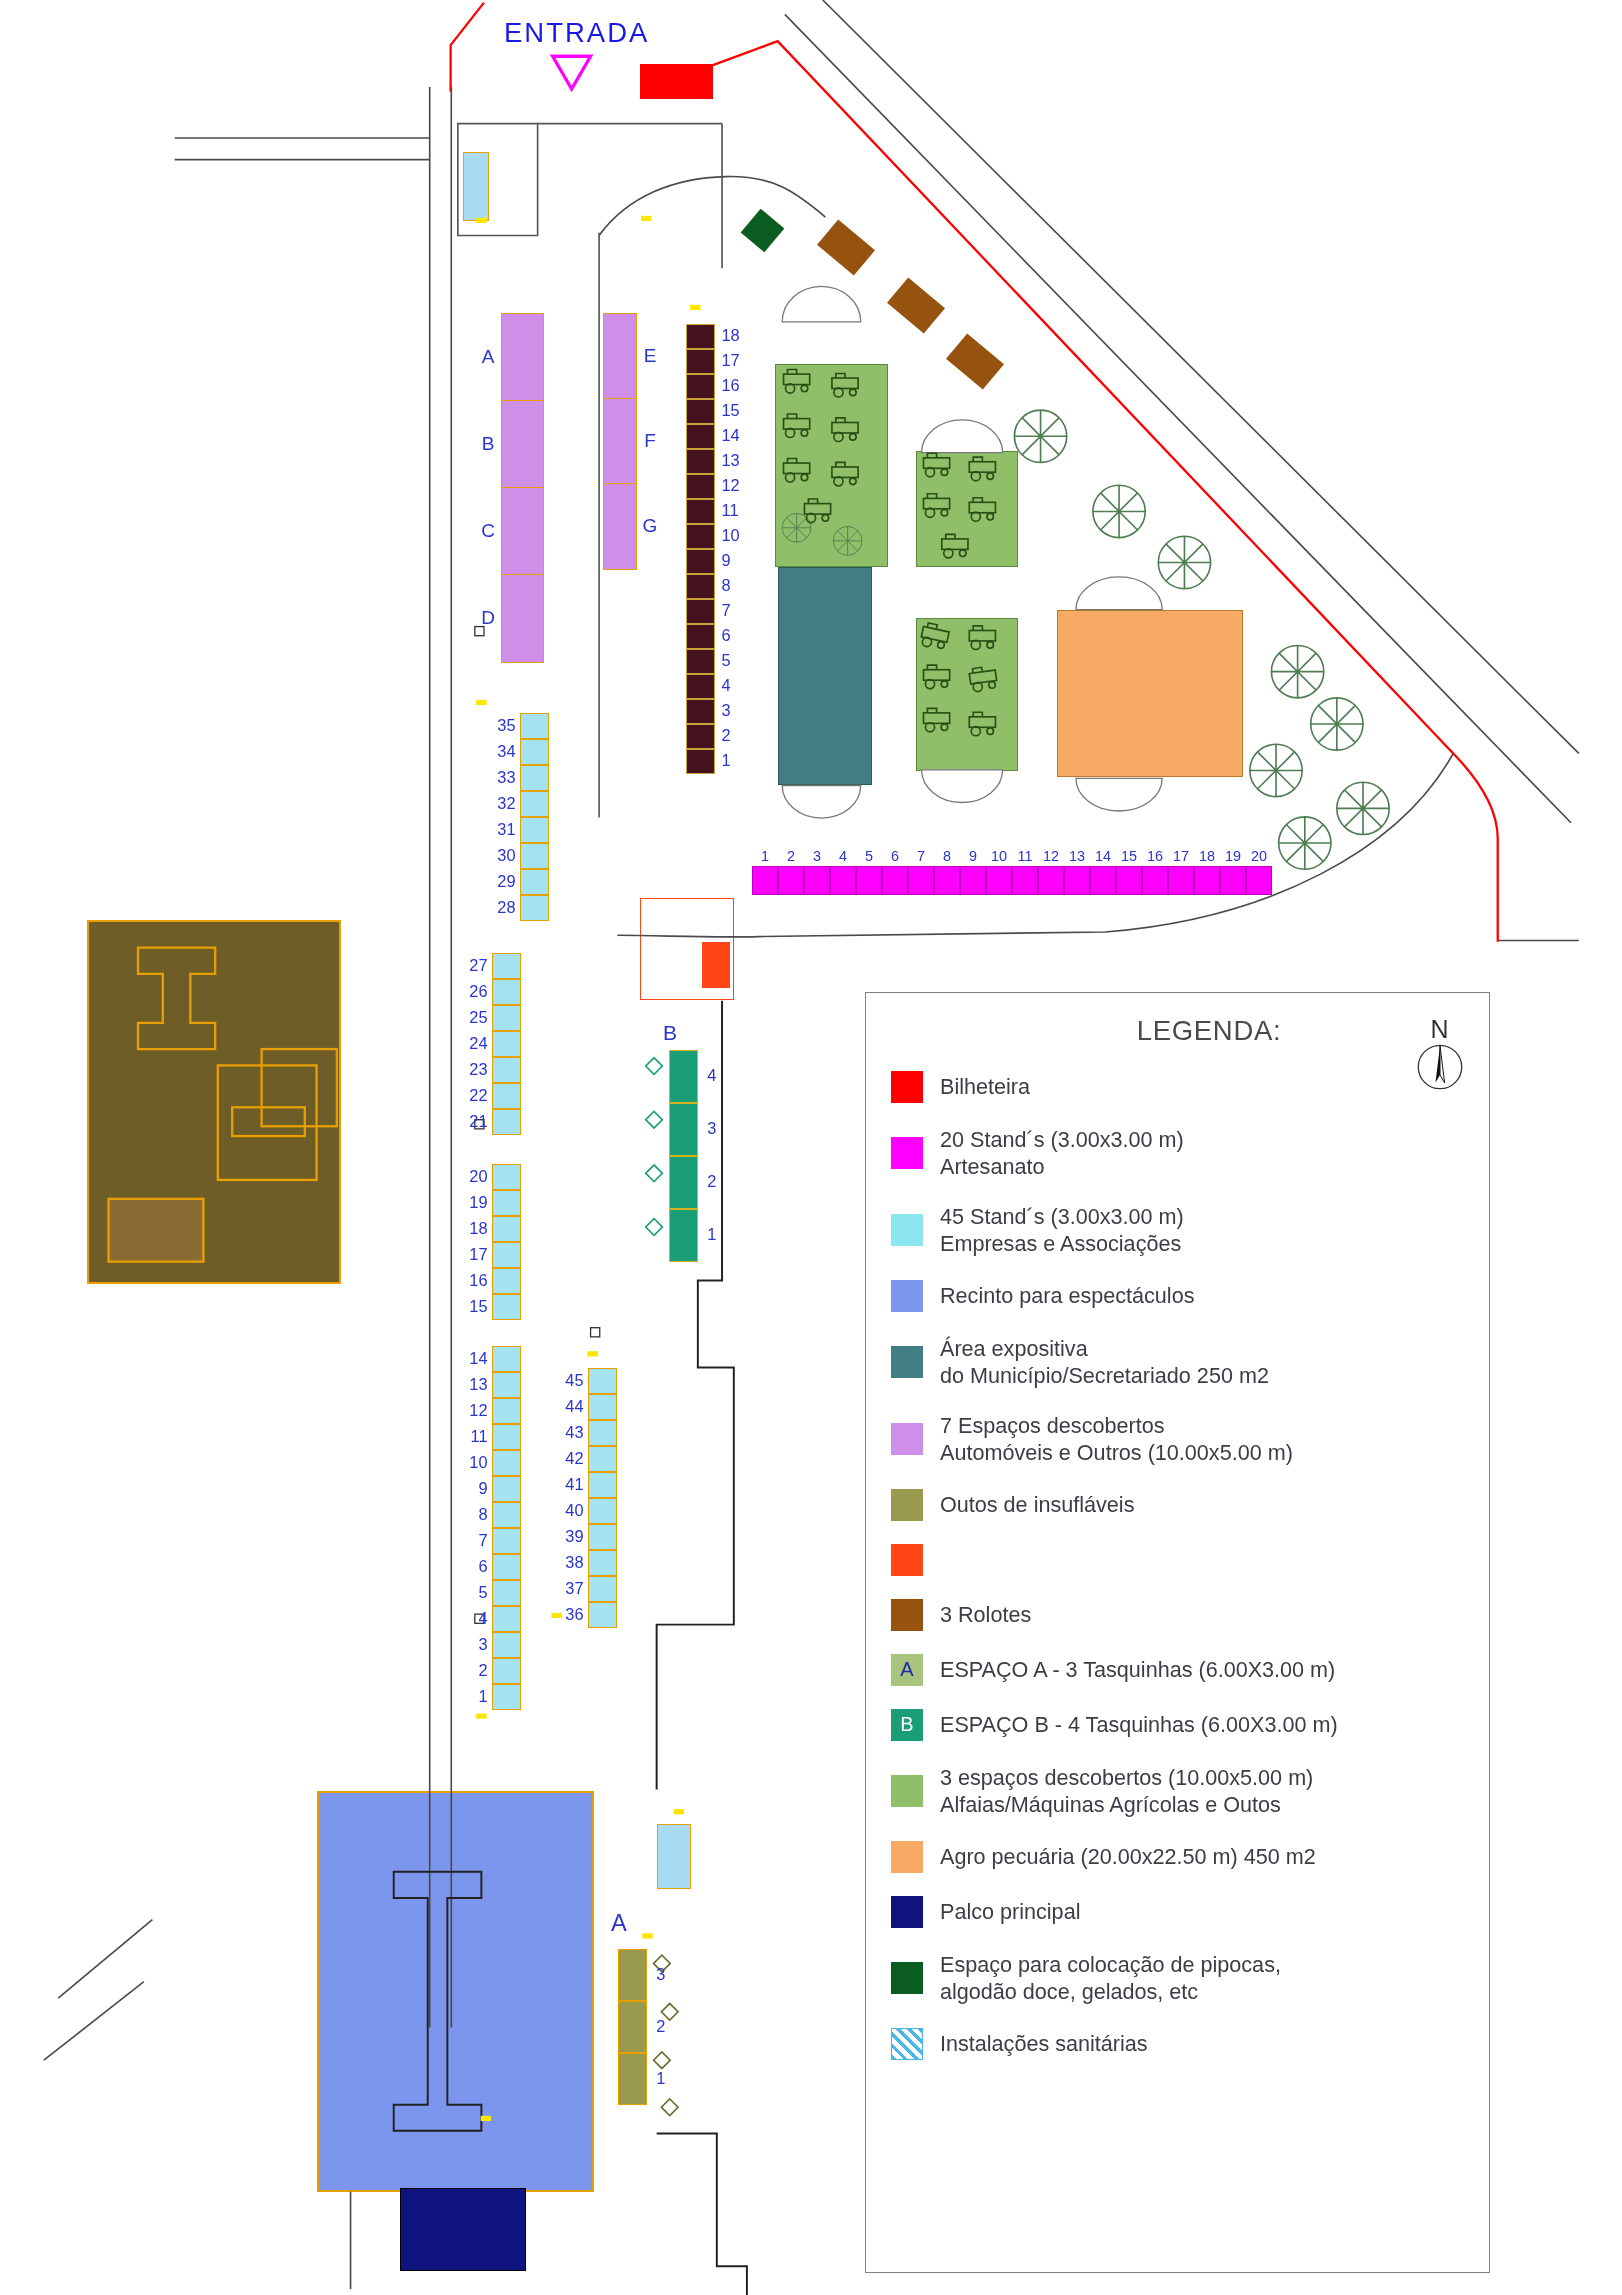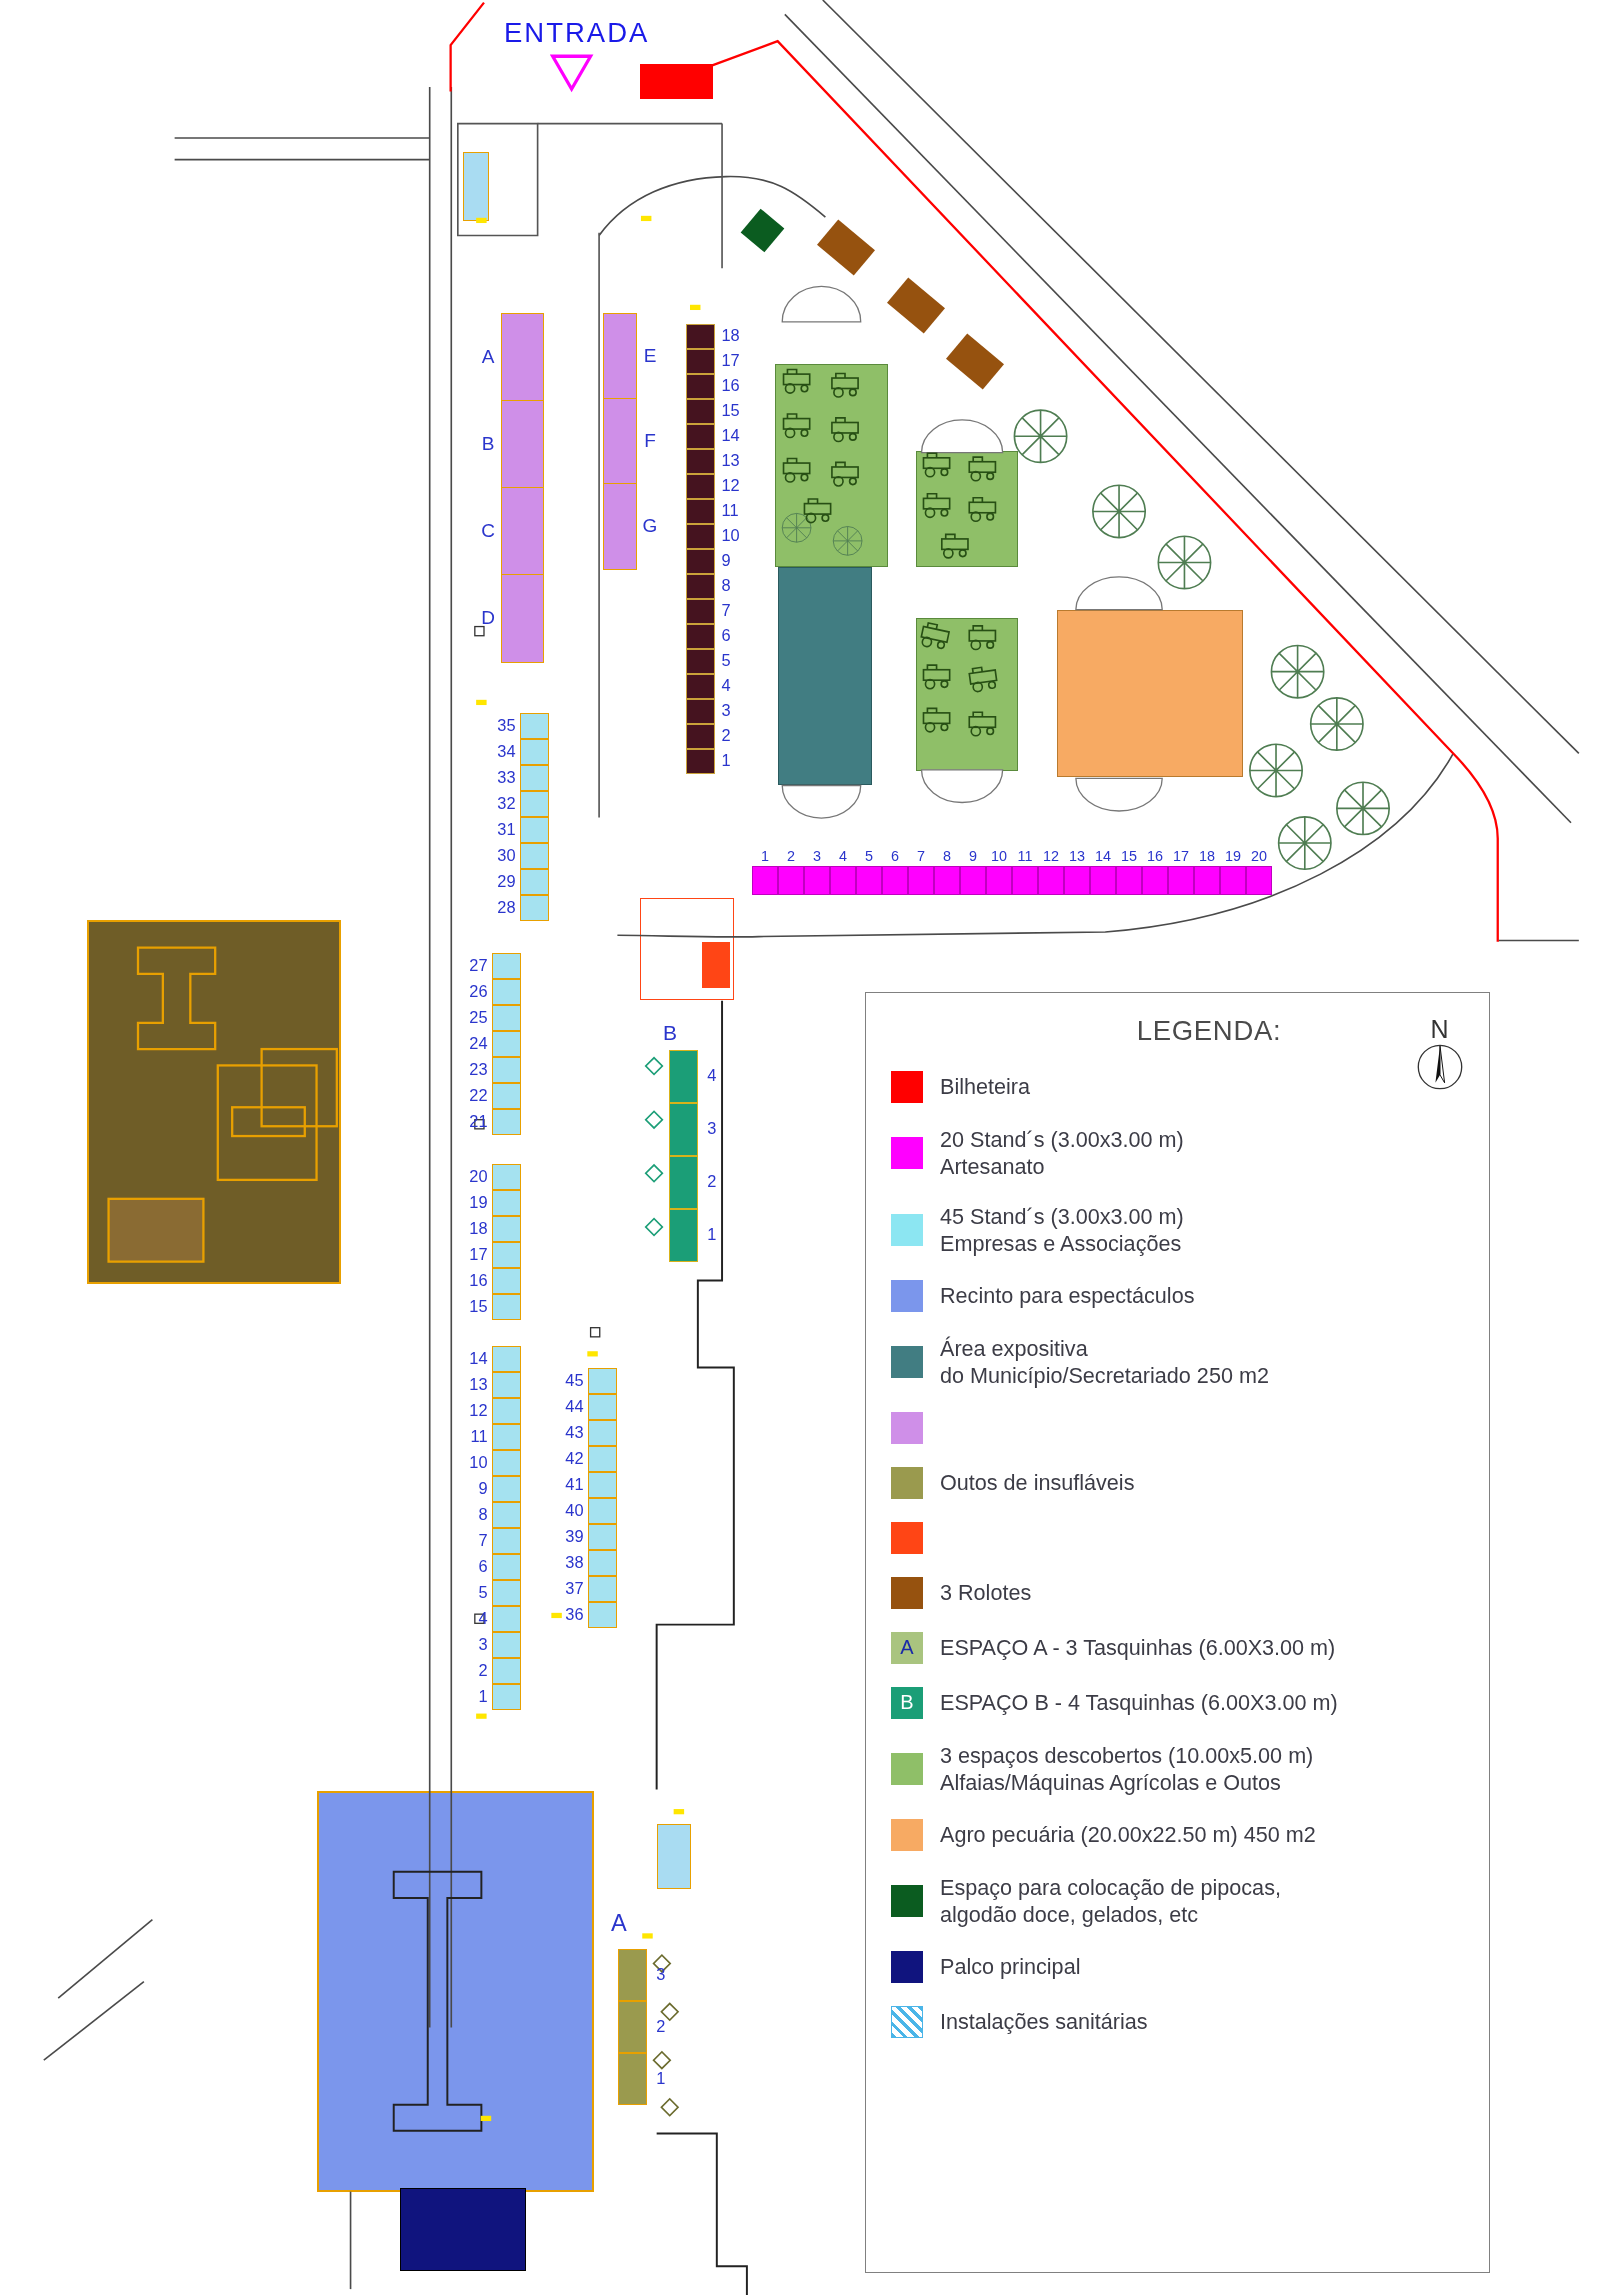--- a/index.html
+++ b/index.html
@@ -731,20 +731,24 @@
           <div class="legend-text">
             <div class="legend-line">Área expositiva</div>
             <div class="legend-line">do Município/Secretariado 250 m2</div>
           </div>
         </div>
 
         <div class="legend-row">
           <div class="swatch" style="background: rgb(207, 143, 232);">
             <span></span>
           </div>
+          <div class="legend-text">
+            <div class="legend-line">7 Espaços descobertos</div>
+            <div class="legend-line">Automóveis e Outros (10.00x5.00 m)</div>
+          </div>
         </div>
 
         <div class="legend-row">
           <div class="swatch" style="background: rgb(154, 154, 78);">
             <span></span>
           </div>
           <div class="legend-text">
             <div class="legend-line">Outos de insufláveis</div>
 
           </div>
@@ -800,40 +804,40 @@
           <div class="swatch" style="background: rgb(247, 170, 99);">
             <span></span>
           </div>
           <div class="legend-text">
             <div class="legend-line">Agro pecuária (20.00x22.50 m) 450 m2</div>
 
           </div>
         </div>
 
         <div class="legend-row">
+          <div class="swatch" style="background: rgb(16, 20, 126);">
+            <span></span>
+          </div>
+          <div class="legend-text">
+            <div class="legend-line">Palco principal</div>
+
+          </div>
+        </div>
+
+        <div class="legend-row">
           <div class="swatch" style="background: rgb(11, 92, 32);">
             <span></span>
           </div>
           <div class="legend-text">
             <div class="legend-line">Espaço para colocação de pipocas,</div>
             <div class="legend-line">algodão doce, gelados, etc</div>
           </div>
         </div>
 
         <div class="legend-row">
-          <div class="swatch" style="background: rgb(16, 20, 126);">
-            <span></span>
-          </div>
-          <div class="legend-text">
-            <div class="legend-line">Palco principal</div>
-
-          </div>
-        </div>
-
-        <div class="legend-row">
           <div class="swatch hatched">
             <span></span>
           </div>
           <div class="legend-text">
             <div class="legend-line">Instalações sanitárias</div>
 
           </div>
         </div>
       </div>
   </div>

